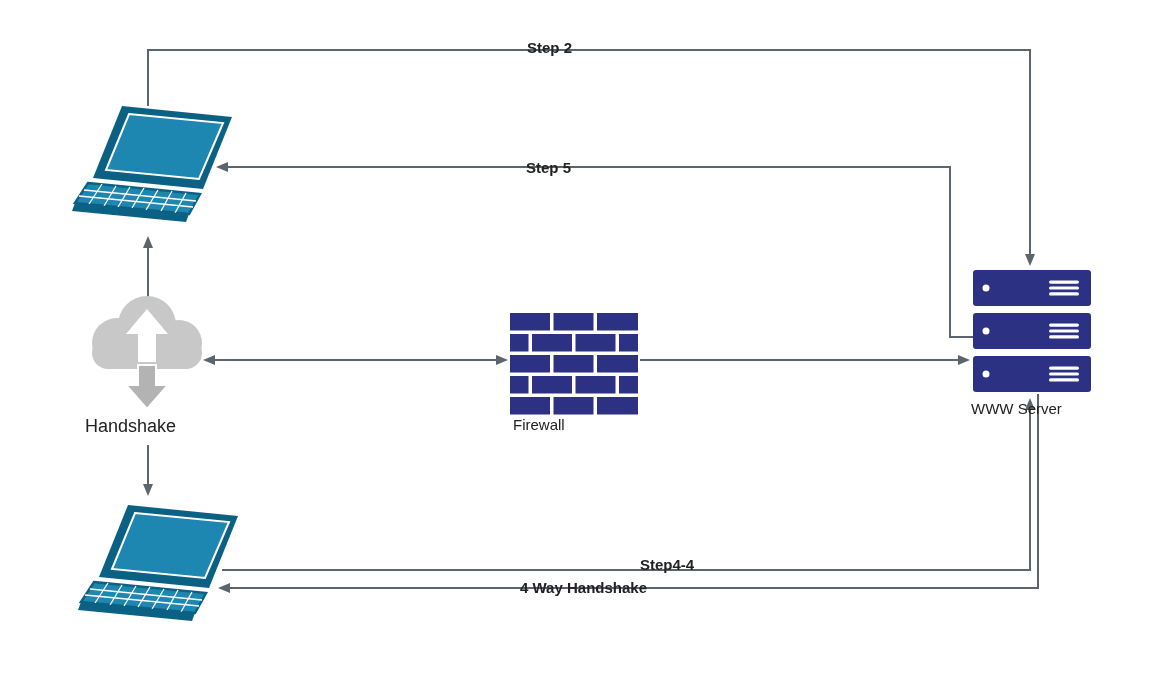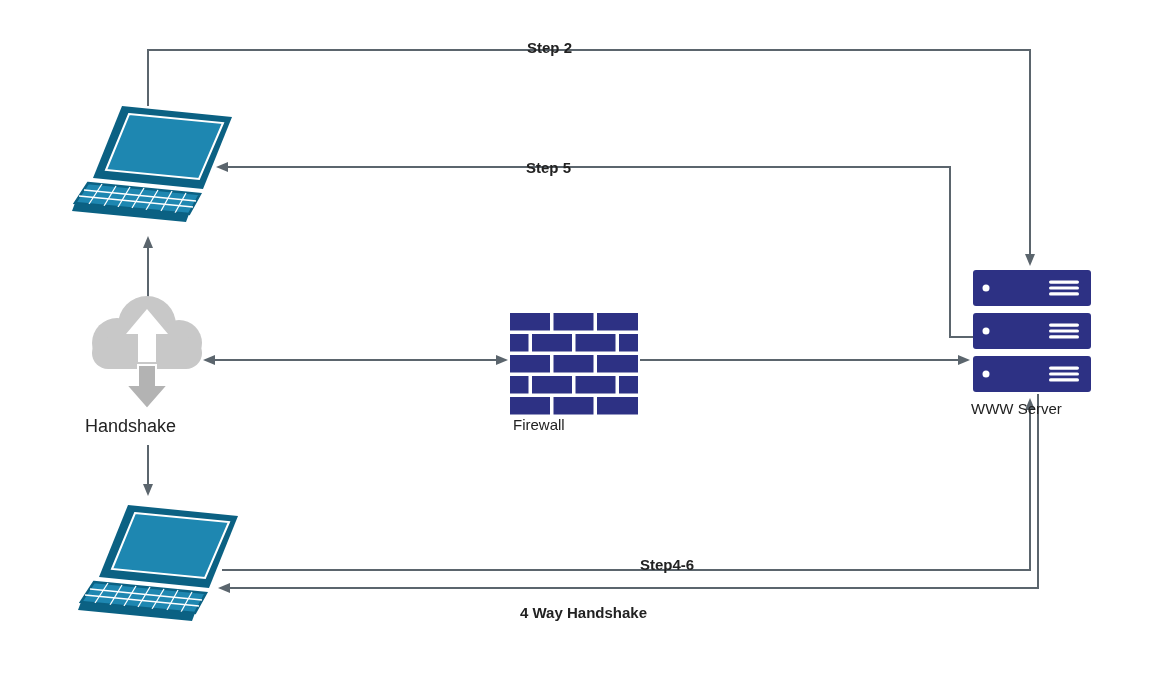--- a/index.html
+++ b/index.html
@@ -138,16 +138,16 @@
       <use href="#laptop-sym"></use>
     </svg>
   </div>
 
   <div class="label node-label big" style="left:85px;top:416px;width:125px;">Handshake</div>
   <div class="label node-label" style="left:513px;top:416px;width:120px;">Firewall</div>
   <div class="label node-label" style="left:971px;top:400px;width:122px;">WWW Server</div>
 
   <div class="label edge-label" style="left:527px;top:39px;width:120px;">Step 2</div>
   <div class="label edge-label" style="left:526px;top:159px;width:120px;">Step 5</div>
-  <div class="label edge-label" style="left:640px;top:556px;width:120px;">Step4-6</div>
-  <div class="label edge-label" style="left:520px;top:579px;width:170px;margin-top:25px;">4 Way Handshake</div>
+  <div class="label edge-label" style="left:640px;top:556px;width:120px;">Step4-4</div>
+  <div class="label edge-label" style="left:520px;top:579px;width:170px;">4 Way Handshake</div>
 
 </div>
 
 </body></html>

